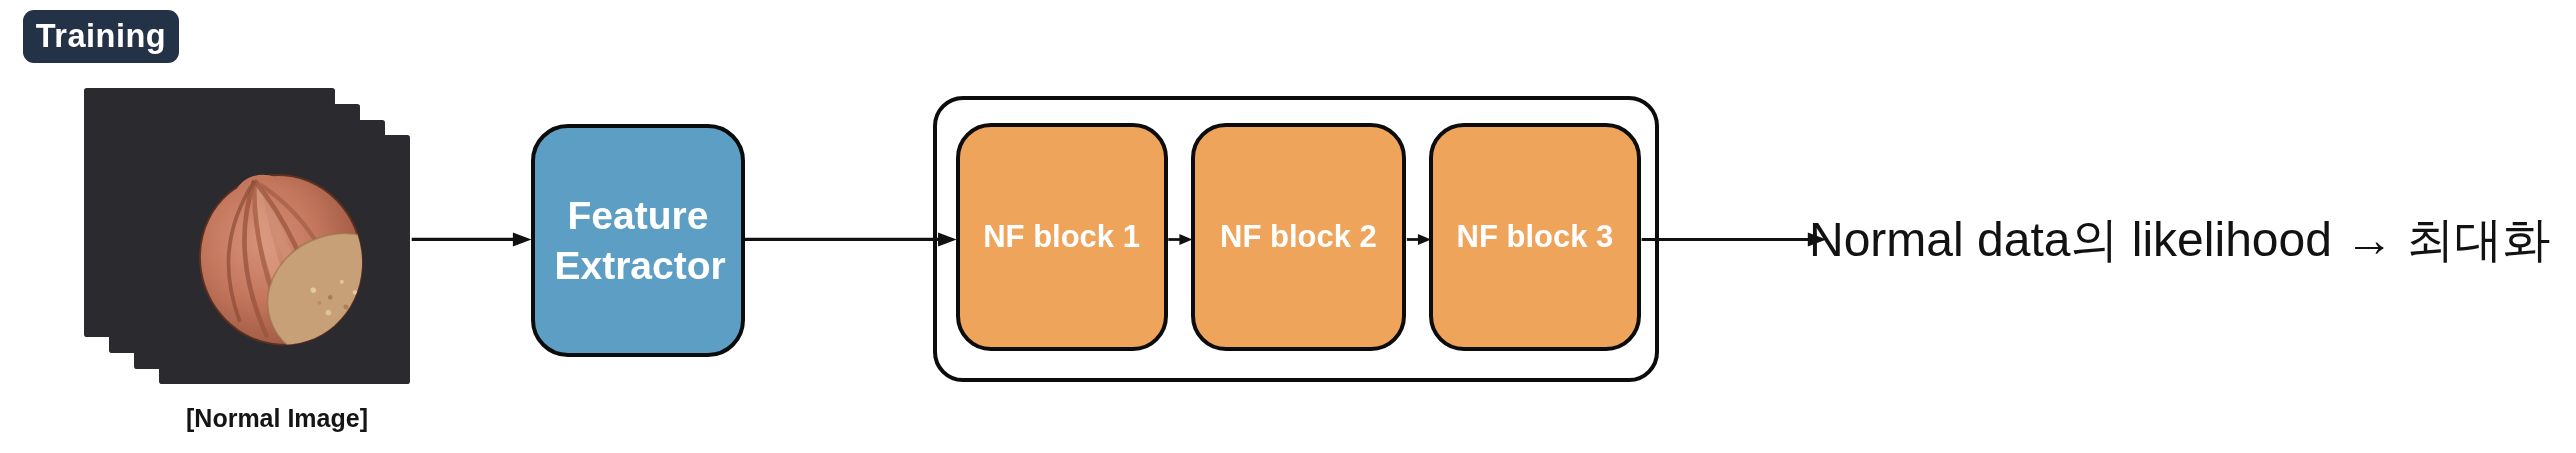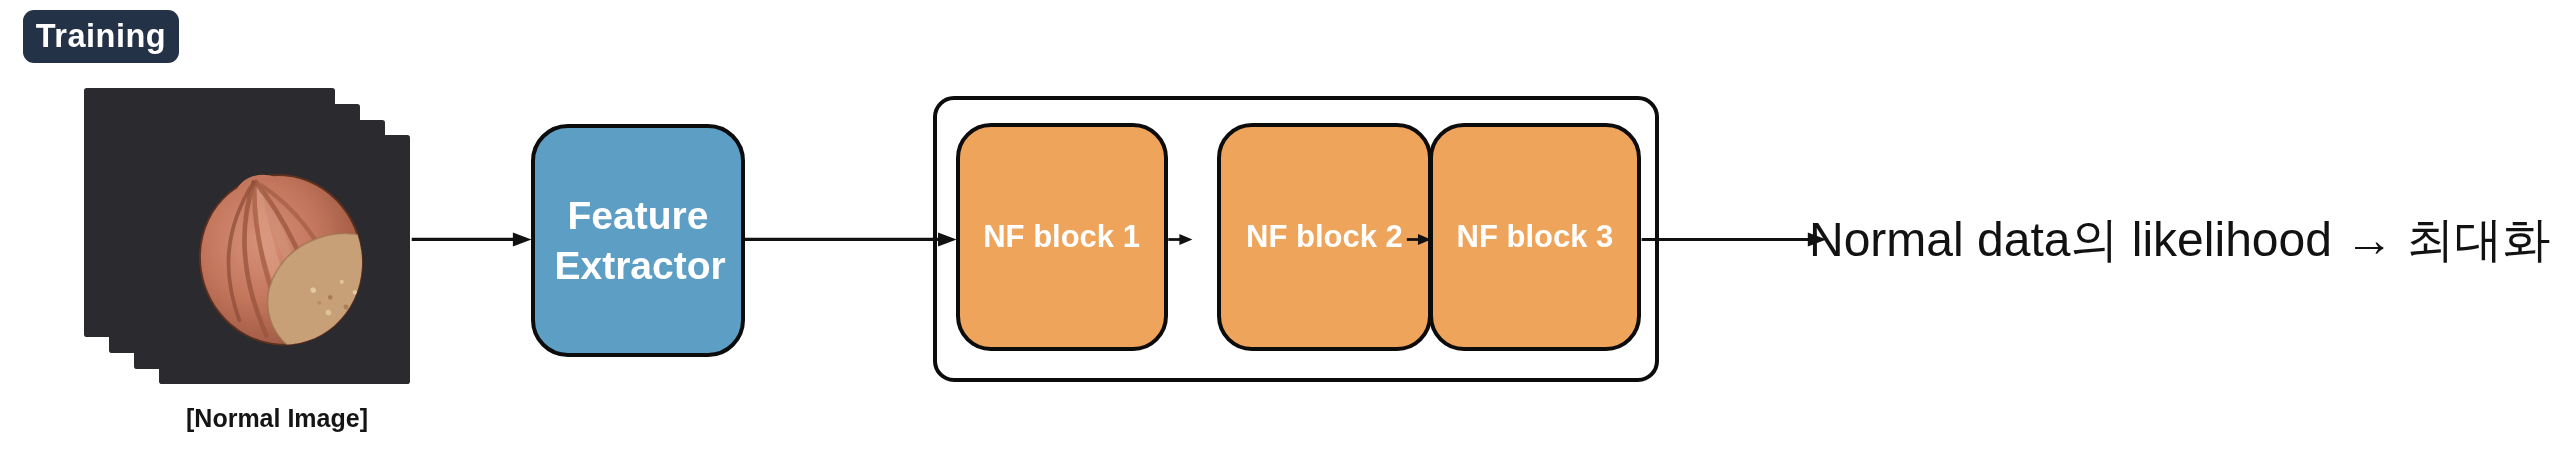--- a/index.html
+++ b/index.html
@@ -35,30 +35,30 @@
   .feat-box{
     position:absolute; left:531px; top:124px; width:214px; height:233px;
     background:#5D9EC4; border:4.6px solid #0c0c0c; border-radius:37px;
     display:flex; align-items:center; justify-content:center; text-align:center;
   }
   .feat-box span{ color:#ffffff; font-size:39px; font-weight:700; line-height:1.28; width:167px; }
 
   
   .nf-wrap{
     position:absolute; left:933px; top:96px; width:726px; height:286px;
-    background:#ffffff; border:4.6px solid #0c0c0c; border-radius:21px;
+    background:#ffffff; border:4.6px solid #0c0c0c; border-radius:30px;
   }
   .nf-block{
     position:absolute; top:23px; width:212px; height:228px;
     background:#EFA45C; border:4.6px solid #0c0c0c; border-radius:35px;
     display:flex; align-items:center; justify-content:center;
   }
   .nf-block span{ color:#ffffff; font-size:31px; font-weight:700; white-space:nowrap; }
   .nf-1{ left:18.6px; }
-  .nf-2{ left:254px; width:215px;margin-left:26px; }
+  .nf-2{ left:254px; width:215px; }
   .nf-3{ left:492px; }
 
   
   .out-text{
     position:absolute; left:1809px; top:195px; height:89px;
     display:flex; align-items:center;
     font-size:48px; font-weight:500; color:#121212; white-space:nowrap;
   }
 
   

